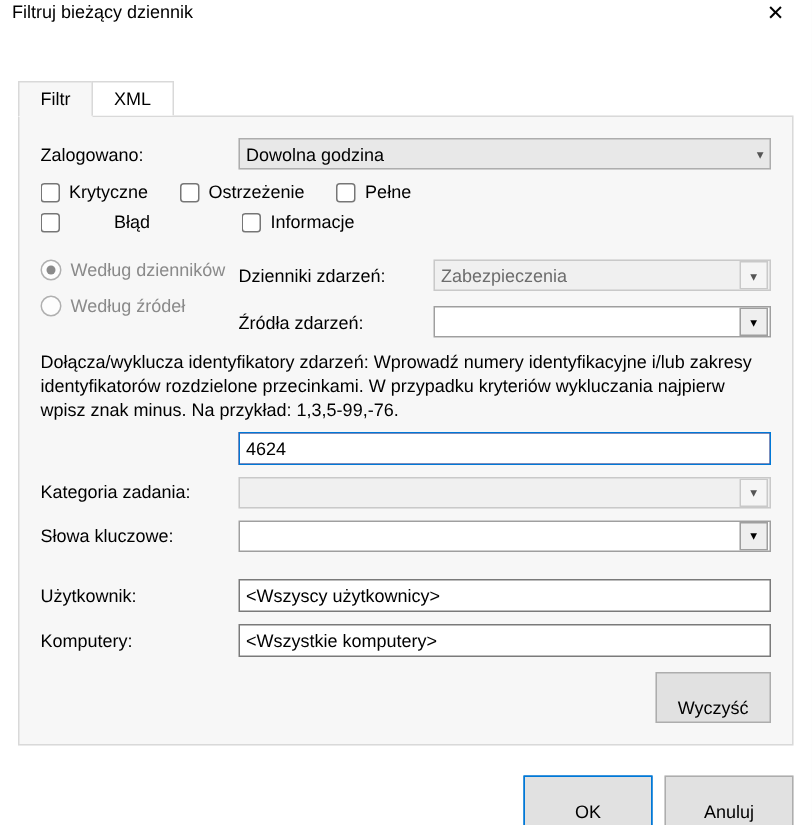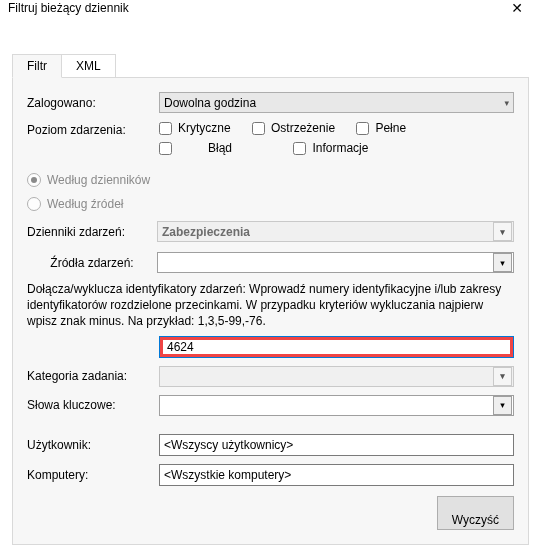--- a/index.html
+++ b/index.html
@@ -103,21 +103,20 @@
   .disabled-combo {
     display: flex;
     align-items: center;
     height: 21px;
     background: #f0f0f0;
     border: 1px solid #c9c9c9;
     box-sizing: border-box;
     padding: 0 4px;
     justify-content: space-between;
     color: #6d6d6d;
-    font-weight: bold;
   }
   .disabled-combo .arrow-box {
     width: 17px;
     height: 17px;
     border: 1px solid #c9c9c9;
     background: #f5f5f5;
     display:flex;align-items:center;justify-content:center;
     font-size:9px;color:#555;
     margin-right:-3px;
   }
@@ -164,21 +163,21 @@
     width: 100%;
     height: 22px;
     box-sizing: border-box;
     border: 1px solid #7a7a7a;
     background: #ffffff;
     padding: 0 4px;
     font-family: inherit;
     font-size: 12px;
   }
   .textin.focused {
-    border: 4px solid #ef4444;
+    border: 1px solid #ef4444;
     outline: 1px solid #0078d7;
     outline-offset: -1px;
   }
   
   .btn {
     height: 23px;
     min-width: 72px;
     padding: 16px 14px;
     border: 1px solid #adadad;
     background: #e1e1e1;
@@ -234,21 +233,20 @@
         <div class="label-col">Zalogowano:</div>
         <div class="ctrl-col">
           <div class="combo">
             <span>Dowolna godzina</span>
             <span class="arrow">▾</span>
           </div>
         </div>
       </div>
 
       <div class="row" style="align-items:flex-start;">
-        <div class="label-col" style="padding-top:2px;">Poziom zdarzenia:</div>
         <div class="ctrl-col">
           <label class="chk">
             <input type="checkbox" style="">
             <span>Krytyczne</span>
           </label>
           <label class="chk">
             <input type="checkbox" style="">
             <span>Ostrzeżenie</span>
           </label>
           <label class="chk">
@@ -262,21 +260,21 @@
           </label>
           <label class="chk">
             <input type="checkbox" style="">
             <span>Informacje</span>
           </label>
         </div>
       </div>
 
       <div class="sep"></div>
 
-      <div style="display:flex;flex-direction:column;">
+      <div style="display:flex;">
         <div style="width:132px;flex-shrink:0;">
           <div class="radio disabled">
             <span class="circle">
                 <span class="dot"></span>
               </span>
             <span>Według dzienników</span>
           </div>
           <div class="radio disabled" style="margin-top:0;">
             <span class="circle"></span>
             <span>Według źródeł</span>
@@ -285,21 +283,21 @@
         <div style="flex:1;">
           <div style="display:flex;align-items:center;margin-bottom:10px;">
             <div class="sublabel">Dzienniki zdarzeń:</div>
             <div style="flex:1;">
               <div class="disabled-combo">
                 <span>Zabezpieczenia</span>
                 <span class="arrow-box">▾</span>
               </div>
             </div>
           </div>
-          <div style="display:flex;align-items:center;text-align:center;">
+          <div style="display:flex;align-items:center;">
             <div class="sublabel">Źródła zdarzeń:</div>
             <div style="flex:1;">
               <div class="combo light" style="background:#ffffff;border-color:#9f9f9f;">
                 <span></span>
                 <span style="width:17px;height:17px;border:1px solid #9f9f9f;background:#efefef;display:flex;align-items:center;justify-content:center;font-size:9px;margin-right:-3px;">▾</span>
               </div>
             </div>
           </div>
         </div>
       </div>

